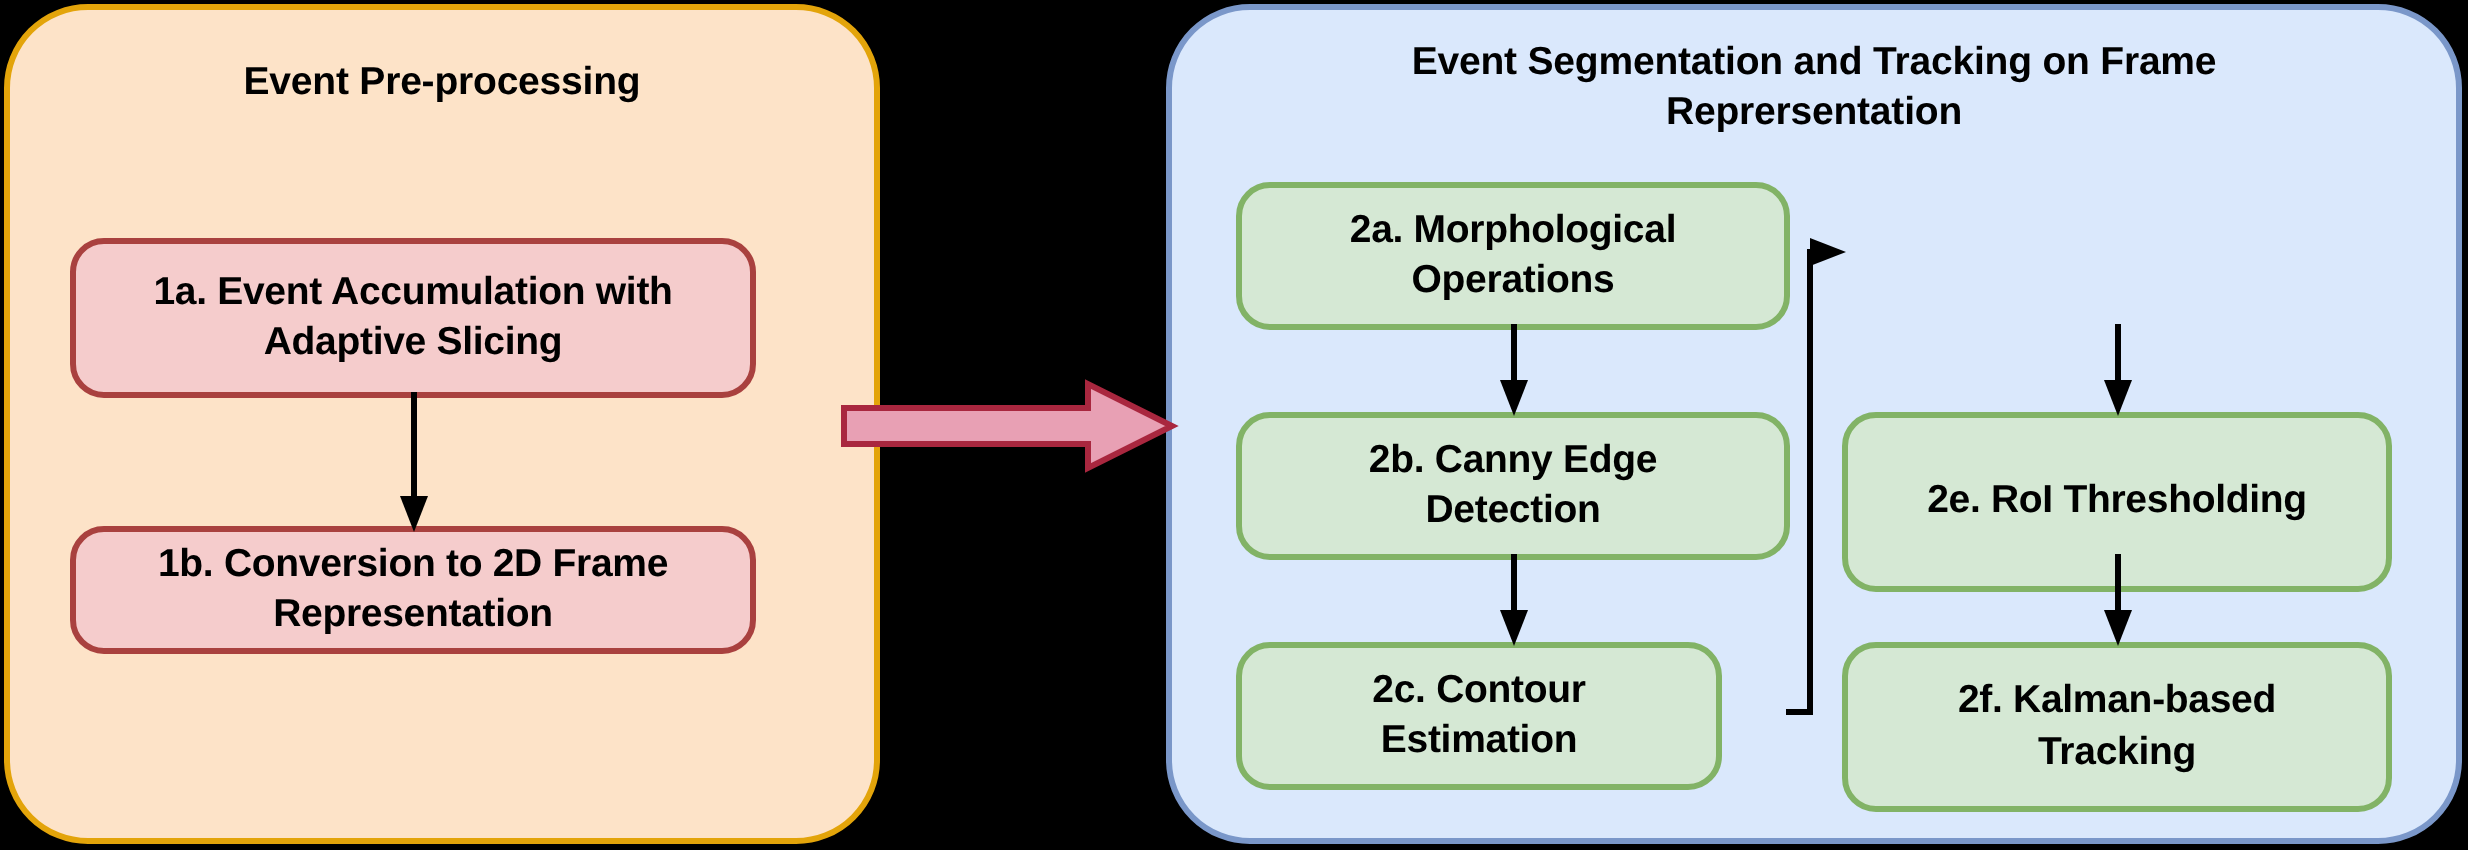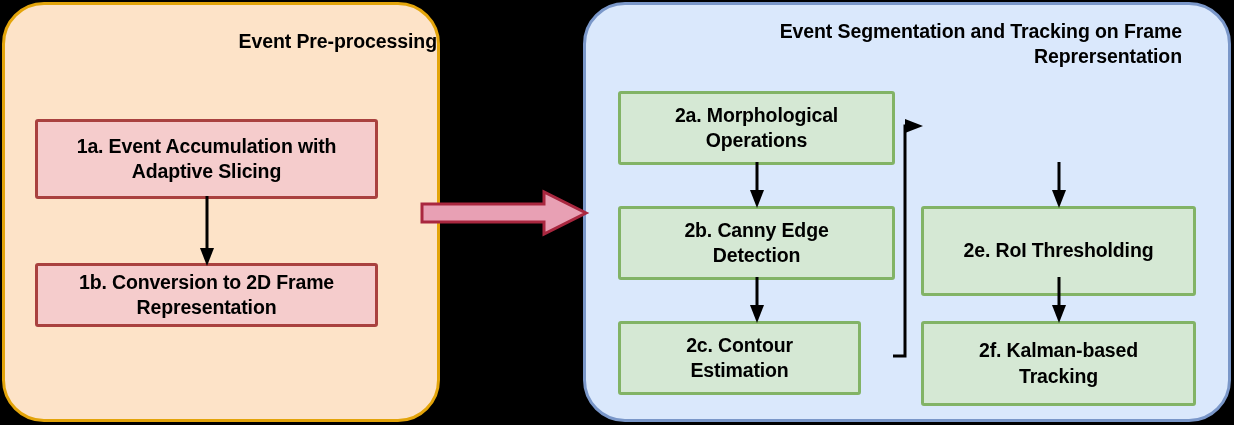--- a/index.html
+++ b/index.html
@@ -35,35 +35,35 @@
     top: 2px;
     width: 648px;
     height: 420px;
     background: #dae8fc;
     border: 3px solid #7a97c9;
   }
   .panel-title {
     position: absolute;
     left: 0;
     right: 0;
-    text-align: right;
+    text-align: center;
     font-size: 19.5px;
     font-weight: bold;
     color: #000000;
     line-height: 1.28;
     letter-spacing: -0.1px;
   }
   .panel-left .panel-title { top: 24px; }
   .panel-right .panel-title { top: 14px; padding: 0 46px; }
 
   
   .node {
     position: absolute;
     box-sizing: border-box;
-    border-radius: 3px;
+    border-radius: 17px;
     display: flex;
     align-items: center;
     justify-content: center;
     text-align: center;
     font-size: 19.5px;
     font-weight: bold;
     color: #000000;
     line-height: 1.3;
     letter-spacing: -0.15px;
     padding: 2px 24px;

